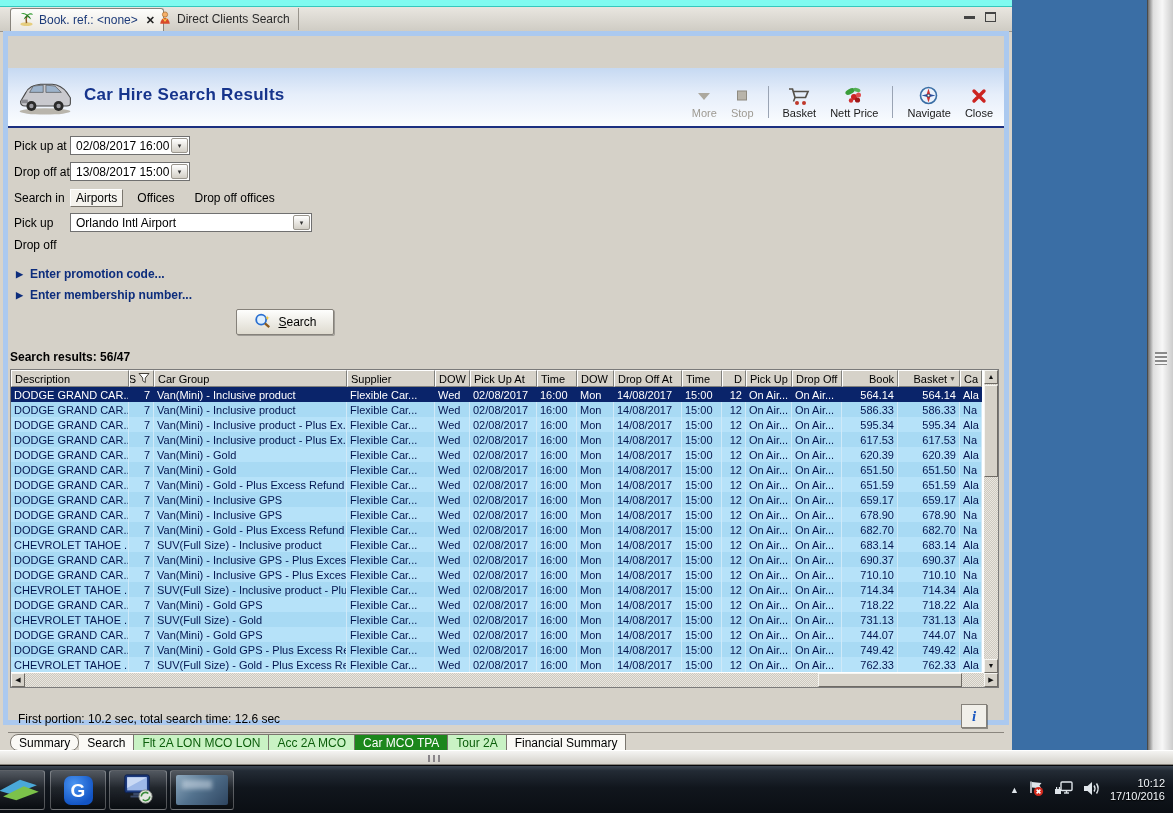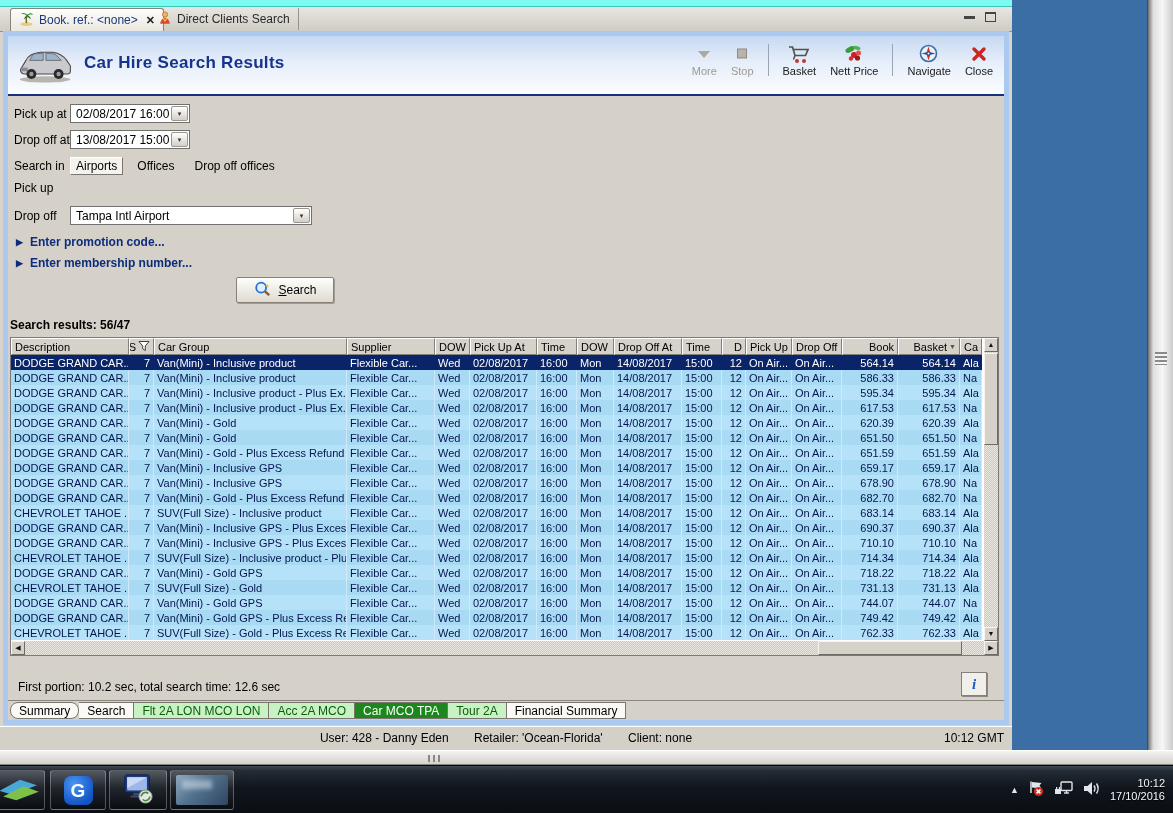--- a/index.html
+++ b/index.html
@@ -22,31 +22,31 @@
   .tab.active{left:10px;background:linear-gradient(#fdfdfb,#eae7e0);border:1px solid #88847c;border-bottom:none;
     border-radius:3px 3px 0 0;color:#1c3a78;}
   .tab.inactive{left:150px;color:#2a2a2a;border-right:1px solid #98948c;}
   .tab .x{font-weight:bold;font-size:11px;color:#222;margin-left:3px;cursor:default;}
   .winbtns{position:absolute;right:16px;top:5px;display:flex;gap:10px;align-items:center;}
   .wb-min{width:11px;height:3px;background:#444;margin-top:1px;}
   .wb-max{width:11px;height:10px;border:1px solid #444;border-top:2px solid #444;box-sizing:border-box;background:transparent;}
 
   .frame{position:absolute;left:3px;top:31px;width:1006px;height:694px;box-sizing:border-box;
     border:5px solid #abc9ef;background:#d5d1c8;}
-  .client{position:relative;width:996px;height:684px;}
+  .client{position:relative;width:996px;height:684px;margin-top:32px;}
 
   
   .hdr{position:absolute;left:0;top:0;width:996px;height:58px;
     background:linear-gradient(180deg,#c6d9f2 0%,#e6eefa 45%,#fbfdff 100%);}
   .hdr-title{position:absolute;left:76px;top:17px;font-size:17px;font-weight:bold;color:#16348c;letter-spacing:.3px;}
   .car-ico{position:absolute;left:8px;top:7px;}
   .navy-line{position:absolute;left:0;top:58px;width:996px;height:2px;background:#1b2f80;}
 
   
-  .toolbar{position:absolute;right:4px;top:6px;display:flex;align-items:stretch;text-align:center;}
+  .toolbar{position:absolute;right:4px;top:16px;display:flex;align-items:stretch;text-align:center;}
   .tsep{width:1px;background:#9aa4b4;margin:2px 7px;}
   .tbtn{display:flex;flex-direction:column;align-items:center;justify-content:flex-start;
     padding:1px 7px;font-size:11px;color:#1a1a1a;cursor:default;}
   .tbtn .ticon{height:22px;display:flex;align-items:center;}
   .tbtn.disabled{color:#9e9a92;}
 
   
   .frow{position:absolute;left:6px;display:flex;align-items:center;}
   .flabel{width:56px;color:#000;}
   .combo{display:flex;height:19px;border:1px solid #707070;background:#fff;box-sizing:border-box;}
@@ -278,27 +278,27 @@
         <div class="frow" style="top:121px;">
           <span class="flabel">Search in</span>
           <span class="seg-wrap">
               <span class="seg sel">Airports</span>
               <span class="seg">Offices</span>
               <span class="seg">Drop off offices</span>
             </span>
         </div>
         <div class="frow" style="top:145px;">
           <span class="flabel">Pick up</span>
+          <span class="combo" style="width:242px;">
+            <span class="val">Orlando Intl Airport</span>
+            <span class="dd">▾</span>
+          </span>
         </div>
         <div class="frow" style="top:170px;">
           <span class="flabel">Drop off</span>
-          <span class="combo" style="width:242px;">
-            <span class="val">Tampa Intl Airport</span>
-            <span class="dd">▾</span>
-          </span>
         </div>
 
         <div class="expander" style="top:199px;">
           <span class="arr">▶</span>
           <span>Enter promotion code...</span>
         </div>
         <div class="expander" style="top:220px;">
           <span class="arr">▶</span>
           <span>Enter membership number...</span>
         </div>
@@ -793,28 +793,20 @@
             <div class="btab green">Flt 2A LON MCO LON</div>
             <div class="btab green">Acc 2A MCO</div>
             <div class="btab selected">Car MCO TPA</div>
             <div class="btab green">Tour 2A</div>
             <div class="btab plain">Financial Summary</div>
           </div>
 
       </div>
     </div>
 
-    <div class="statusbar">
-      <div class="status-center">
-        <span>User: 428 - Danny Eden</span>
-        <span>Retailer: 'Ocean-Florida'</span>
-        <span>Client: none</span>
-      </div>
-      <span class="status-time">10:12 GMT</span>
-    </div>
   </div>
 
   <div class="hsplit">
     <div class="grip"></div>
   </div>
 
   <div class="taskbar">
     <div class="titem" style="left:-5px;width:50px;">
       <span>
         <svg width="42" height="30" viewBox="0 0 44 32">

